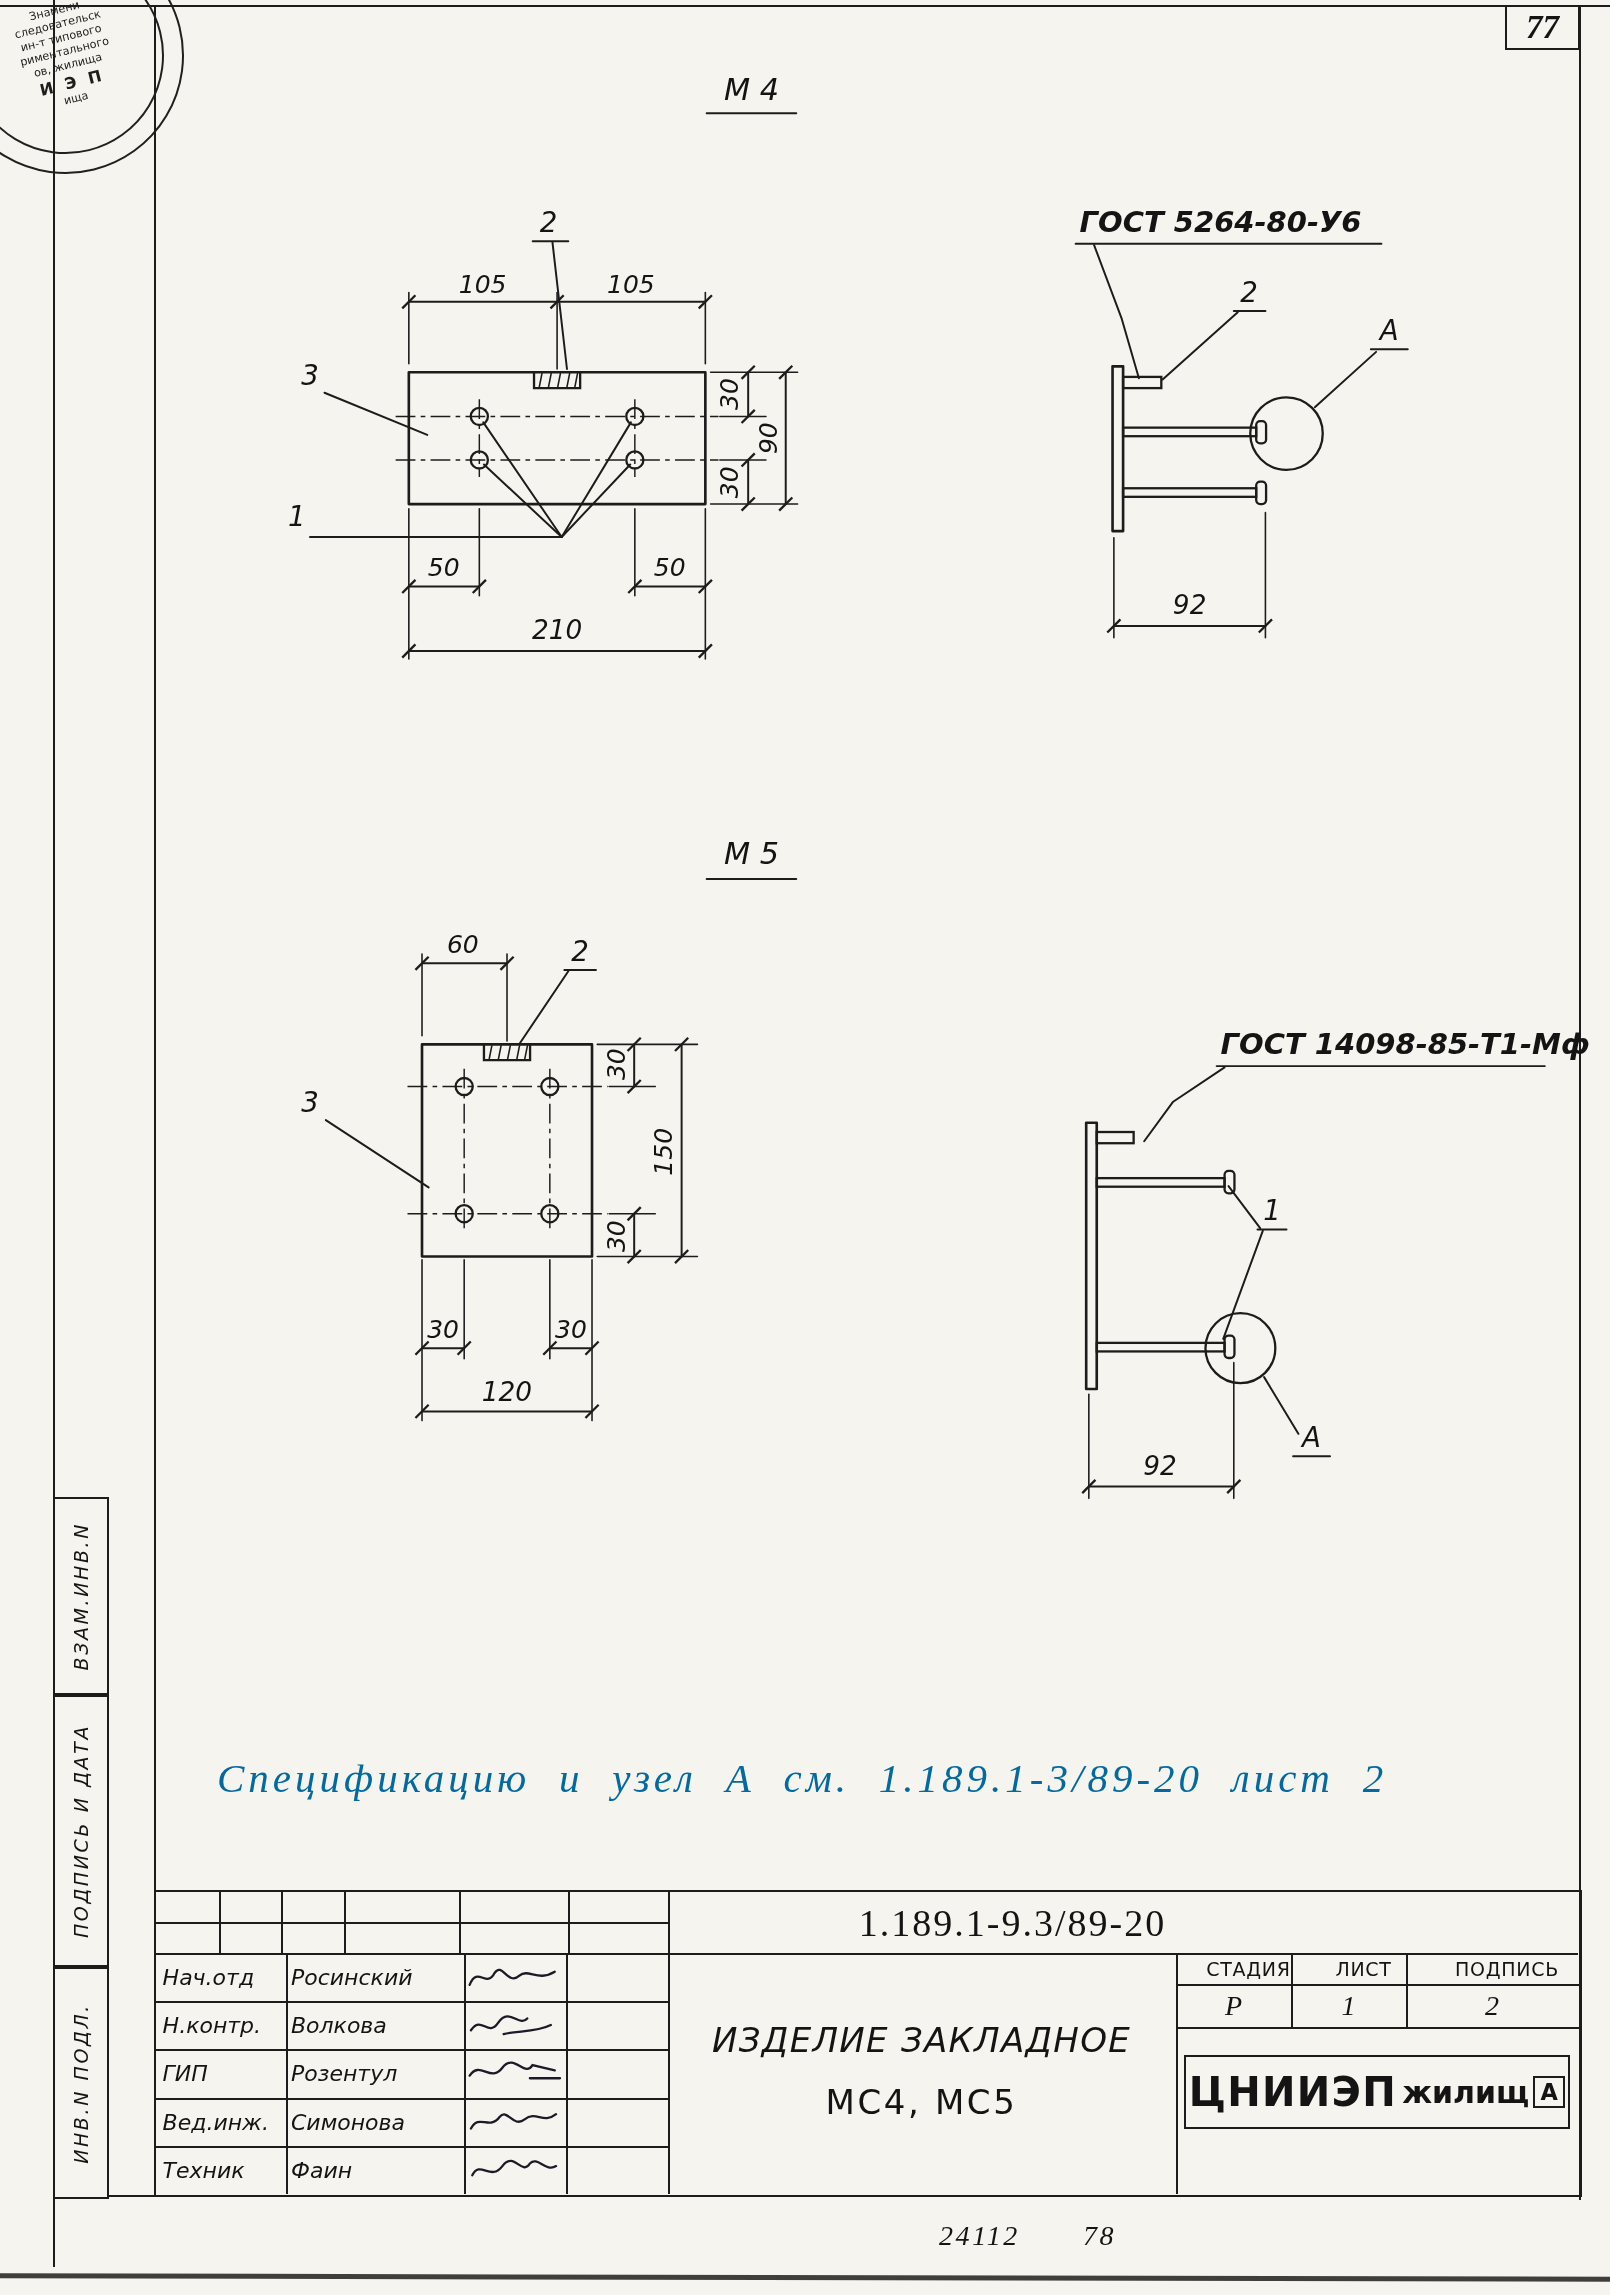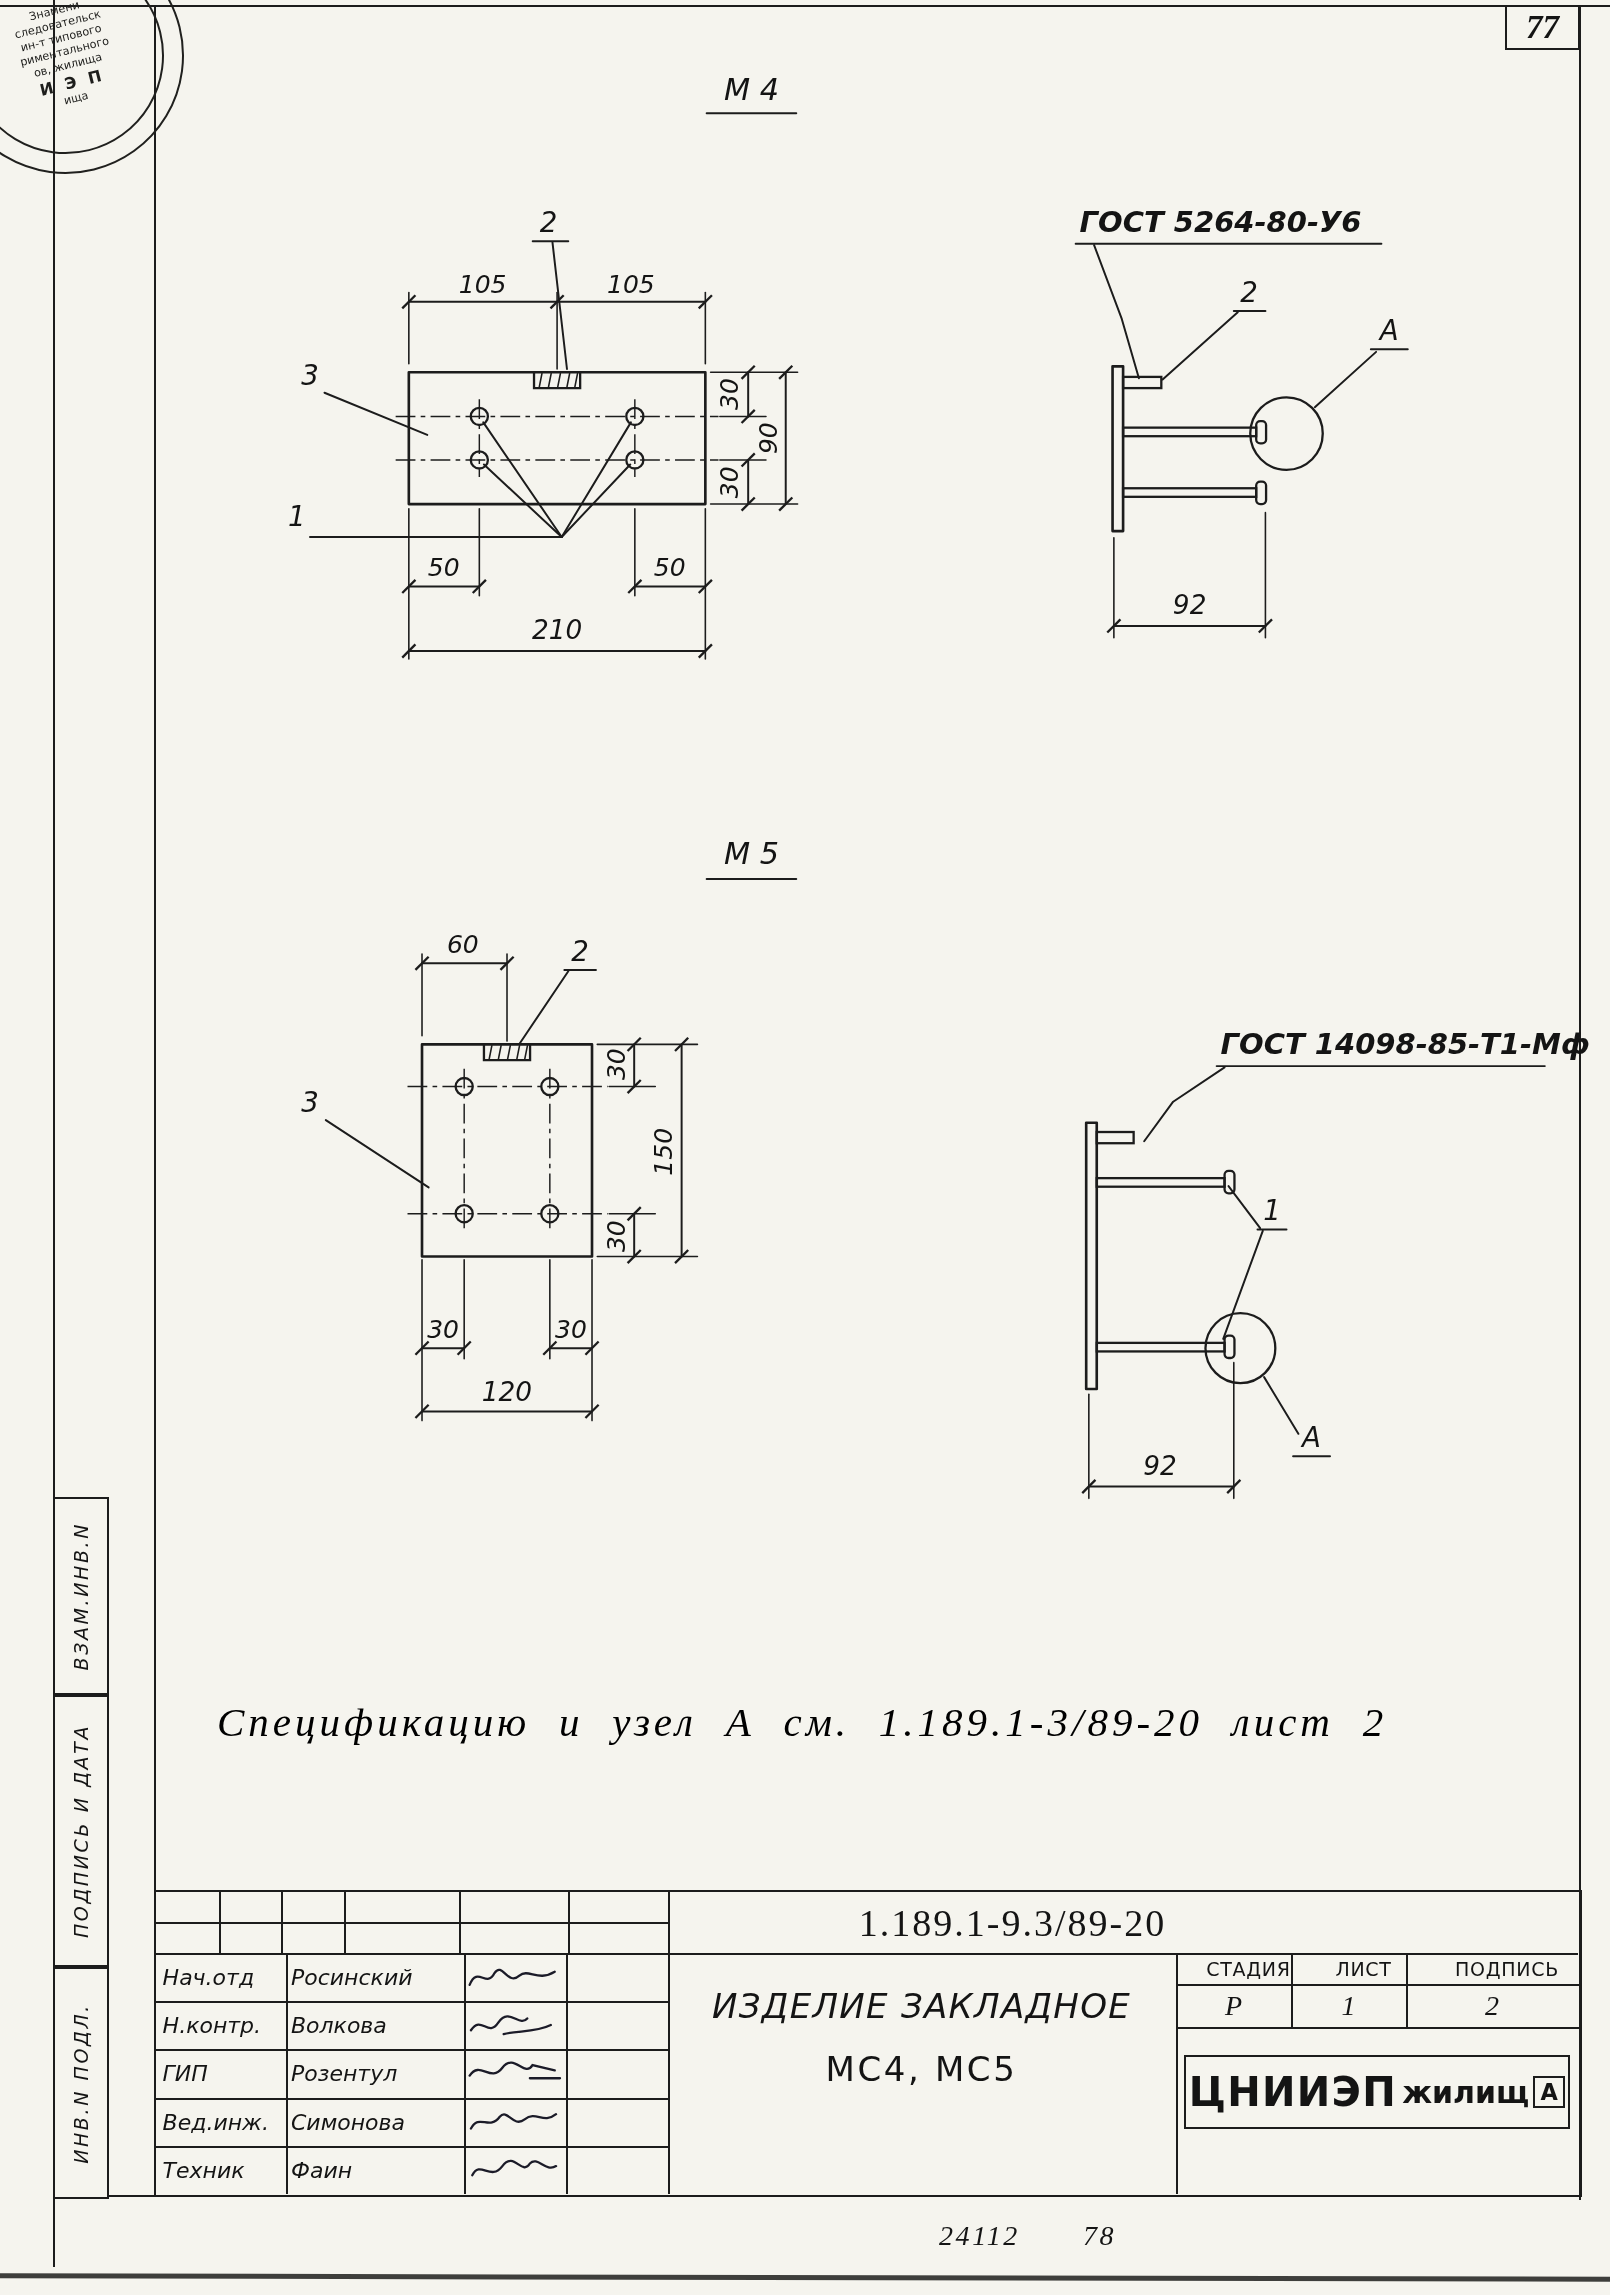--- a/index.html
+++ b/index.html
@@ -37,38 +37,38 @@
   #art .cl { stroke:#1c1c1c; stroke-width:2.2; fill:none; stroke-dasharray:30 8 7 8; }
   #art .tk { stroke:#1c1c1c; stroke-width:3.5; fill:none; }
   #art text { font-family:"DejaVu Sans", sans-serif; font-style:italic; fill:#141414; }
   #art .t38 { font-size:38px; }
   #art .t40 { font-size:40px; }
   #art .t42 { font-size:42px; }
   #art .t46 { font-size:46px; }
   #art .gost { font-size:44px; font-weight:bold; }
 
   
-  #note { position:absolute; left:217px; top:1698px; width:1358px;
+  #note { position:absolute; left:217px; top:1754px; width:1358px;
     font-family:"Liberation Serif", serif; font-style:italic; font-size:41px;
-    letter-spacing:4px; word-spacing:14.5px; white-space:nowrap; color:#000000; }
+    letter-spacing:4px; word-spacing:14.5px; white-space:nowrap; color:#0369a1; }
 
   
   #titleblock { position:absolute; left:154px; top:1890px; width:1428px; height:307px;
     border:2.6px solid #1c1c1c; box-sizing:border-box; }
   .tb-cell { position:absolute; display:flex; align-items:center; justify-content:center; }
   .tb-row { position:absolute; left:0; width:512px; height:48px; }
   .tb-row .role { position:absolute; left:6.6px; top:50%; transform:translateY(-50%); font-style:italic; font-size:22px; white-space:nowrap; }
   .tb-row .name { position:absolute; left:135px; top:50%; transform:translateY(-50%); font-style:italic; font-size:22px; white-space:nowrap; }
   .tb-row svg { position:absolute; left:308px; top:6.6px; }
   .sig { stroke:#1b1b28; stroke-width:3.5; fill:none; stroke-linecap:round; }
   #docnum { position:absolute; left:540px; top:4px; width:633px; height:53px;
     display:flex; align-items:center; justify-content:center;
     font-family:"Liberation Serif", serif; font-size:38px; letter-spacing:2px; }
   #tb-title { position:absolute; left:512px; top:61px; width:507px; height:169px;
-    display:flex; flex-direction:column; align-items:center; justify-content:center; gap:22.4px; }
+    display:flex; flex-direction:column; align-items:center; justify-content:flex-end; gap:22.4px; }
   #tb-title .l1 { font-style:italic; font-size:34px; letter-spacing:1.3px; white-space:nowrap; }
   #tb-title .l2 { font-size:34px; letter-spacing:2.6px; }
   .tb-head { font-size:19px; letter-spacing:0.7px;padding-left:15px; }
   .tb-val { font-family:"Liberation Serif", serif; font-style:italic; font-size:28px; }
   #orgbox { position:absolute; left:1028px; top:163px; width:386px; height:74px;
     border:2px solid #1c1c1c; box-sizing:border-box;
     display:flex; align-items:center; justify-content:center; }
   #orgbox .org-main { font-size:40px; font-weight:bold; letter-spacing:1.3px; }
   #orgbox .org-sub { font-size:30px; font-weight:bold; margin-left:5.3px; }
   #orgbox .org-a { font-size:22.4px; font-weight:bold; border:2px solid #1c1c1c; padding:1.3px 5.3px; margin-left:4px; }

